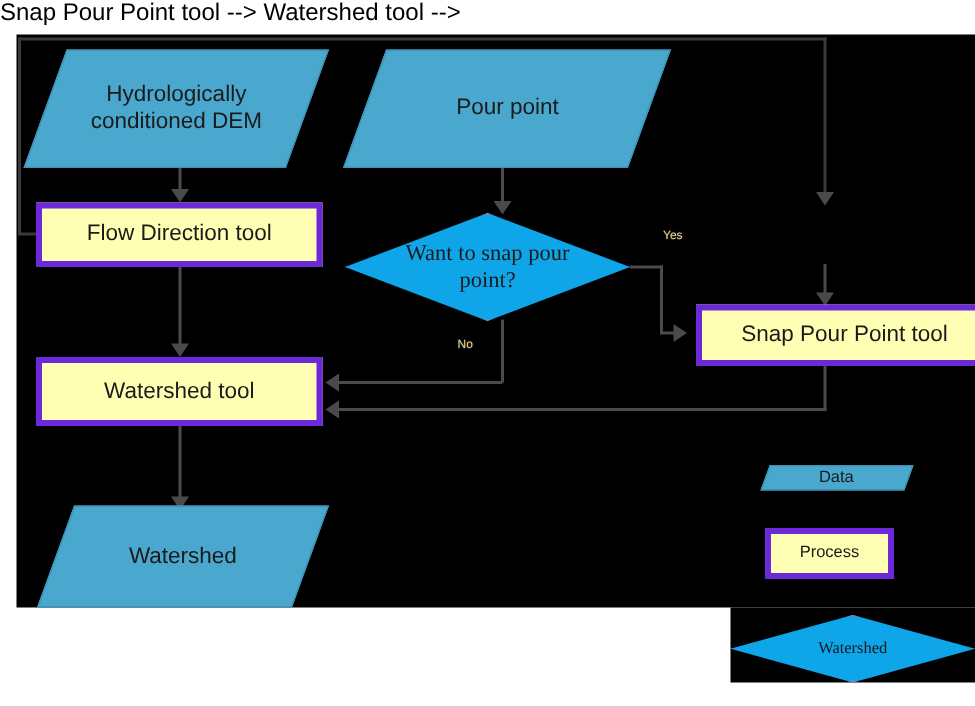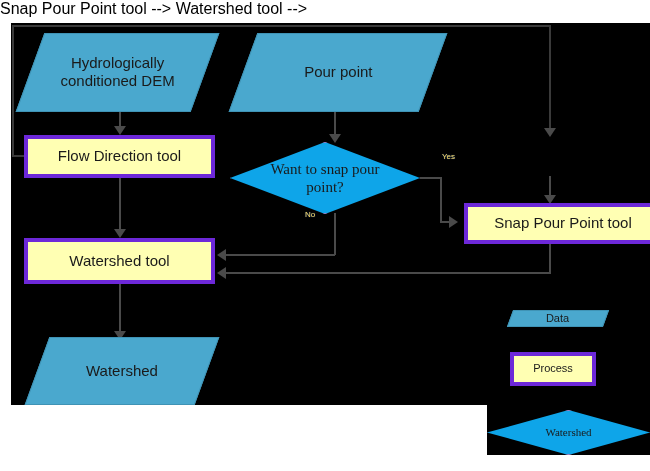--- a/index.html
+++ b/index.html
@@ -78,21 +78,21 @@
   <div class="line hline" style="left:420px;top:177px;width:22px;"></div>
   <div class="line vline" style="left:440px;top:177px;height:45px;"></div>
   <div class="line hline" style="left:440px;top:221px;width:14px;"></div>
   <div class="arrow" style="left:449px;top:216px;border-top:6px solid transparent;border-bottom:6px solid transparent;border-left:9px solid #4a4a4a;"></div>
   <div class="edge-label" style="left:414px;top:152px;margin-left:28px;">Yes</div>
 
    Watershed tool --&gt;
   <div class="line vline" style="left:334px;top:213px;height:42px;"></div>
   <div class="line hline" style="left:225px;top:254px;width:110px;"></div>
   <div class="arrow arrow-left" style="left:217px;top:249px;"></div>
-  <div class="edge-label" style="left:305px;top:210px;">No</div>
+  <div class="edge-label" style="left:305px;top:225px;">No</div>
 
   
   <div class="line vline" style="left:549px;top:176px;height:22px;"></div>
   <div class="arrow arrow-down" style="left:544px;top:195px;"></div>
 
   
   <div class="line vline" style="left:549px;top:243px;height:30px;"></div>
   <div class="line hline" style="left:225px;top:272px;width:326px;"></div>
   <div class="arrow arrow-left" style="left:217px;top:267px;"></div>
 

